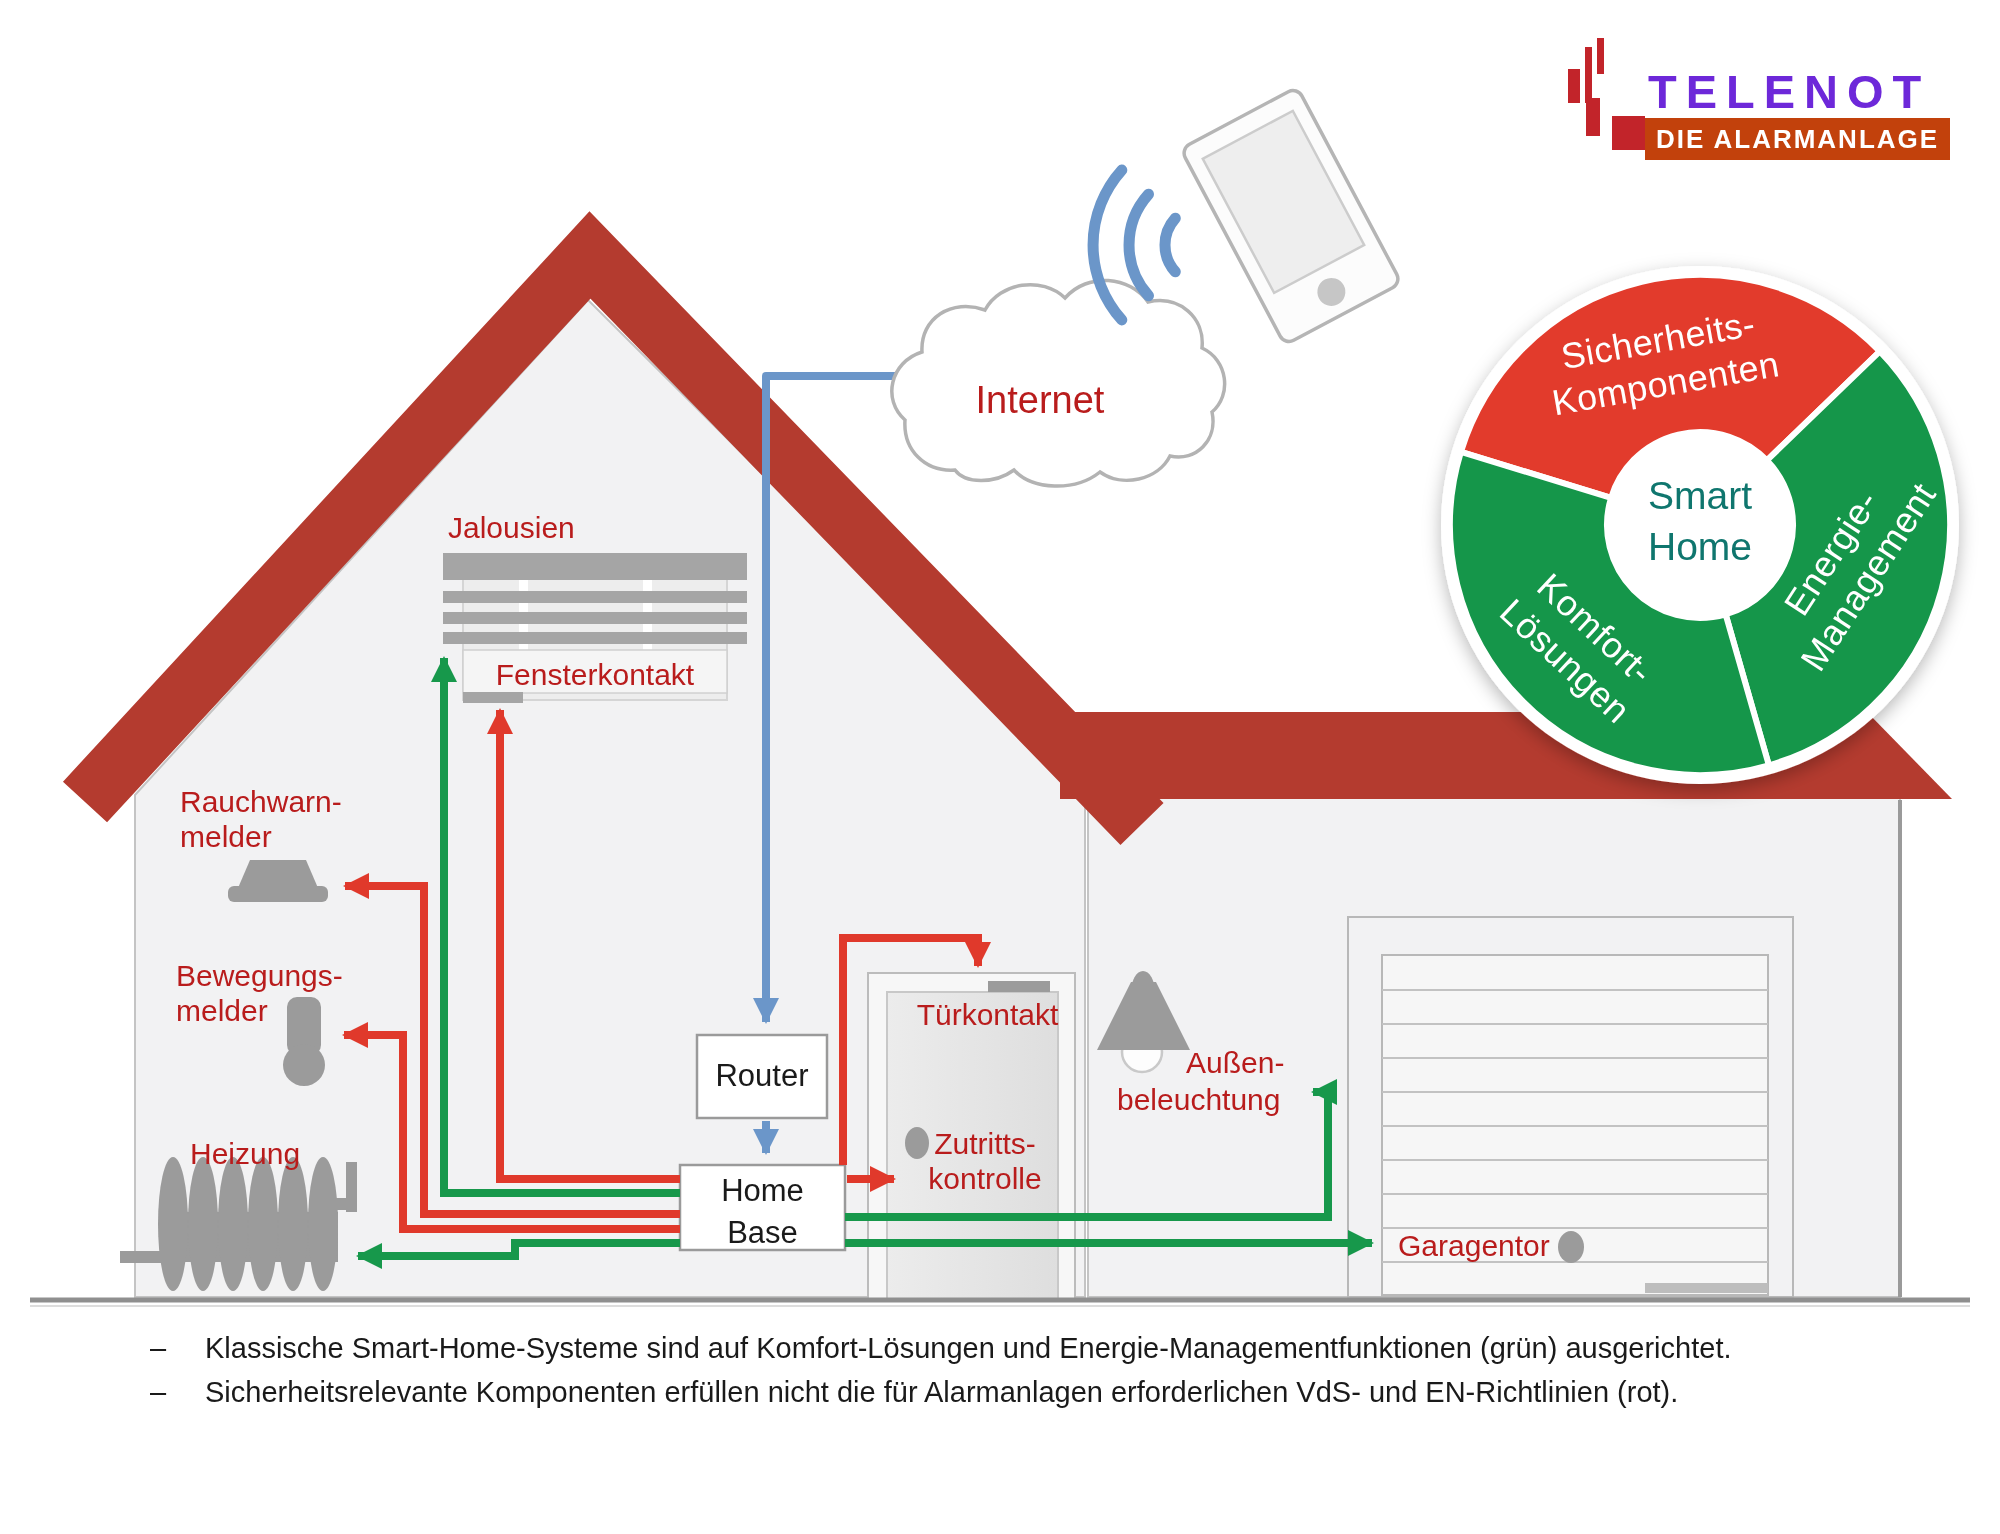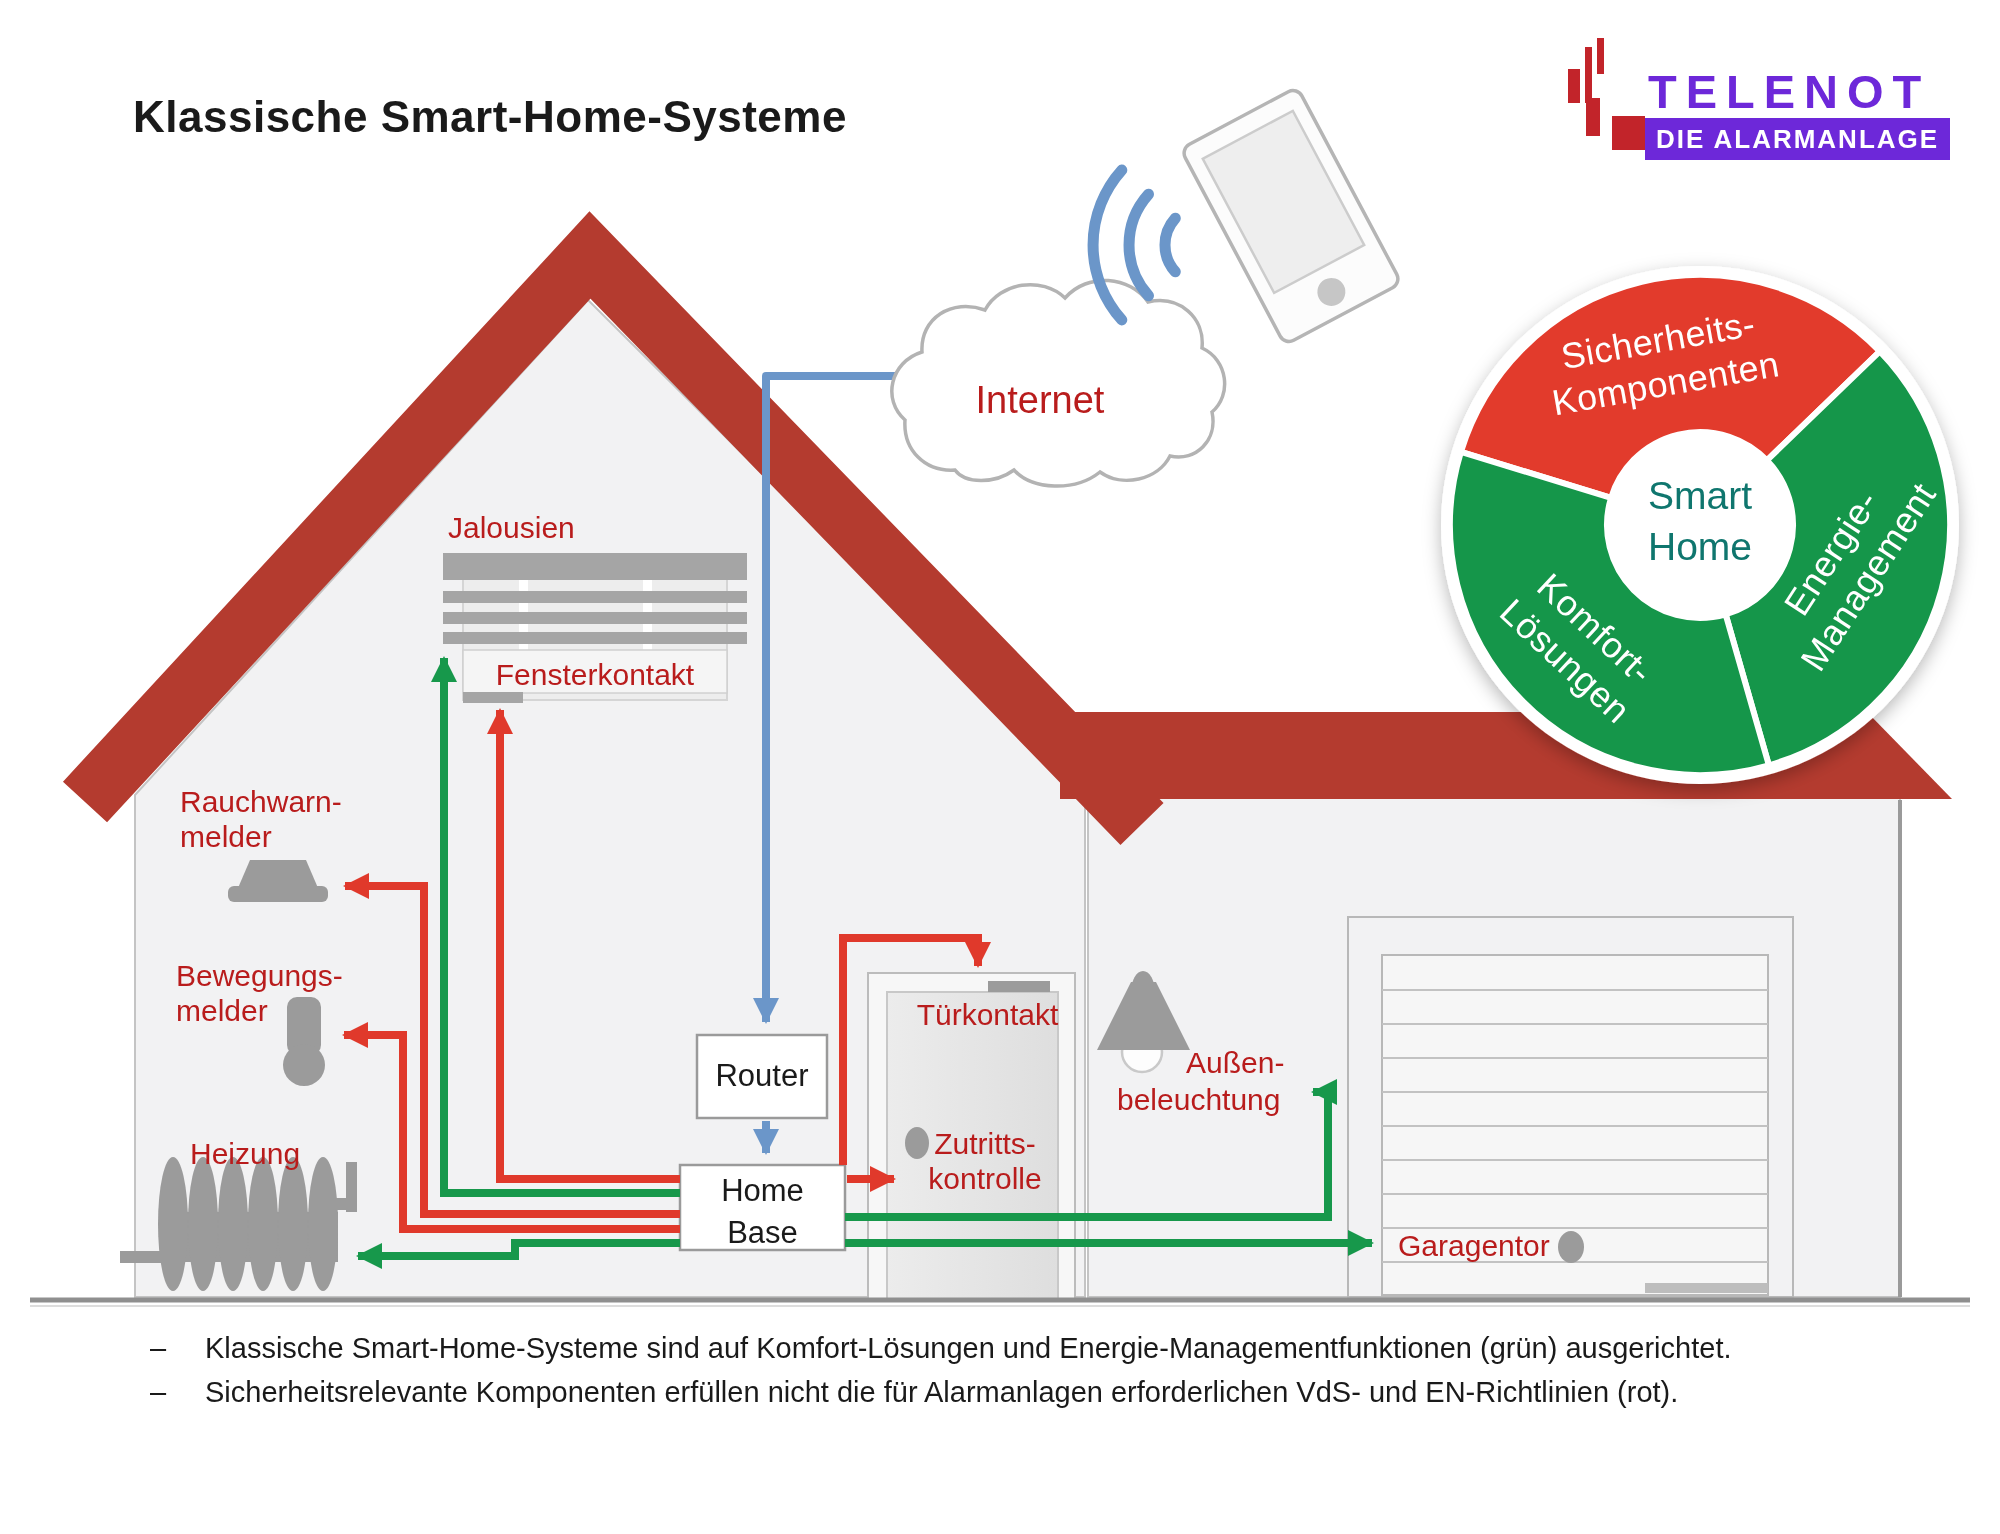--- a/index.html
+++ b/index.html
@@ -16,21 +16,21 @@
   .boxlbl{position:absolute;font-size:31px;text-align:center;}
   
   .seg-label{position:absolute;color:#ffffff;font-size:36px;line-height:1.22;text-align:center;
              transform:translate(-50%,-50%);white-space:nowrap;letter-spacing:.5px;}
   .donut-center{position:absolute;color:#0f766e;font-size:39px;line-height:1.3;text-align:center;
                 transform:translate(-50%,-50%);}
   
   .logo-mark{position:absolute;background:#c2242a;}
   .logo-brand{position:absolute;left:1648px;top:64px;font-size:47px;font-weight:bold;
               letter-spacing:9px;color:#6d28d9;}
-  .logo-banner{position:absolute;left:1645px;top:118px;width:305px;height:42px;background:#6d28d9;
+  .logo-banner{position:absolute;left:1645px;top:118px;width:305px;height:42px;background:#c2410c;
                display:flex;align-items:center;justify-content:center;color:#fff;font-weight:bold;
                font-size:26px;letter-spacing:2px;}
   .ln-red{stroke:#e0392b;fill:none;stroke-width:8;}
   .ln-green{stroke:#17984b;fill:none;stroke-width:8;}
   .ln-blue{stroke:#6b96c9;fill:none;stroke-width:8;stroke-linejoin:round;}
 </style>
 </head>
 <body>
 
 <div class="canvas">
@@ -169,21 +169,20 @@
       <circle cx="1700" cy="525" r="259" fill="#ffffff" filter="url(#softShadow)"></circle>
       <g>
           <path d="M 1879.8349500846628 351.3354073852507 A 250 250 0 0 0 1460.923811009241 451.90707381931577 L 1611.0636576954378 497.80943146078545 A 93 93 0 0 1 1766.8986014314946 460.3967715473133 Z" fill="#e23b2c" stroke="#ffffff" stroke-width="6" stroke-linejoin="round"></path>
           <path d="M 1768.9093389542497 765.3154239845798 A 250 250 0 0 0 1879.8349500846628 351.3354073852507 L 1766.8986014314946 460.3967715473133 A 93 93 0 0 1 1725.6342740909809 614.3973377222636 Z" fill="#15964a" stroke="#ffffff" stroke-width="6" stroke-linejoin="round"></path>
           <path d="M 1460.923811009241 451.90707381931577 A 250 250 0 0 0 1768.90933895425 765.3154239845796 L 1725.6342740909809 614.3973377222636 A 93 93 0 0 1 1611.0636576954378 497.80943146078545 Z" fill="#15964a" stroke="#ffffff" stroke-width="6" stroke-linejoin="round"></path>
         </g>
       <circle cx="1700" cy="525" r="93" fill="#ffffff"></circle>
     </g>
   </svg>
 
-  <div class="title">Klassische Smart-Home-Systeme</div>
 
   <div>
     <span class="logo-mark" style="left:1597px;top:38px;width:7px;height:36px;"></span>
     <span class="logo-mark" style="left:1585px;top:47px;width:7px;height:56px;"></span>
     <span class="logo-mark" style="left:1568px;top:69px;width:12px;height:34px;"></span>
     <span class="logo-mark" style="left:1586px;top:98px;width:14px;height:38px;"></span>
     <span class="logo-mark" style="left:1612px;top:116px;width:33px;height:34px;"></span>
     <div class="logo-brand">TELENOT</div>
     <div class="logo-banner">DIE ALARMANLAGE</div>
   </div>

